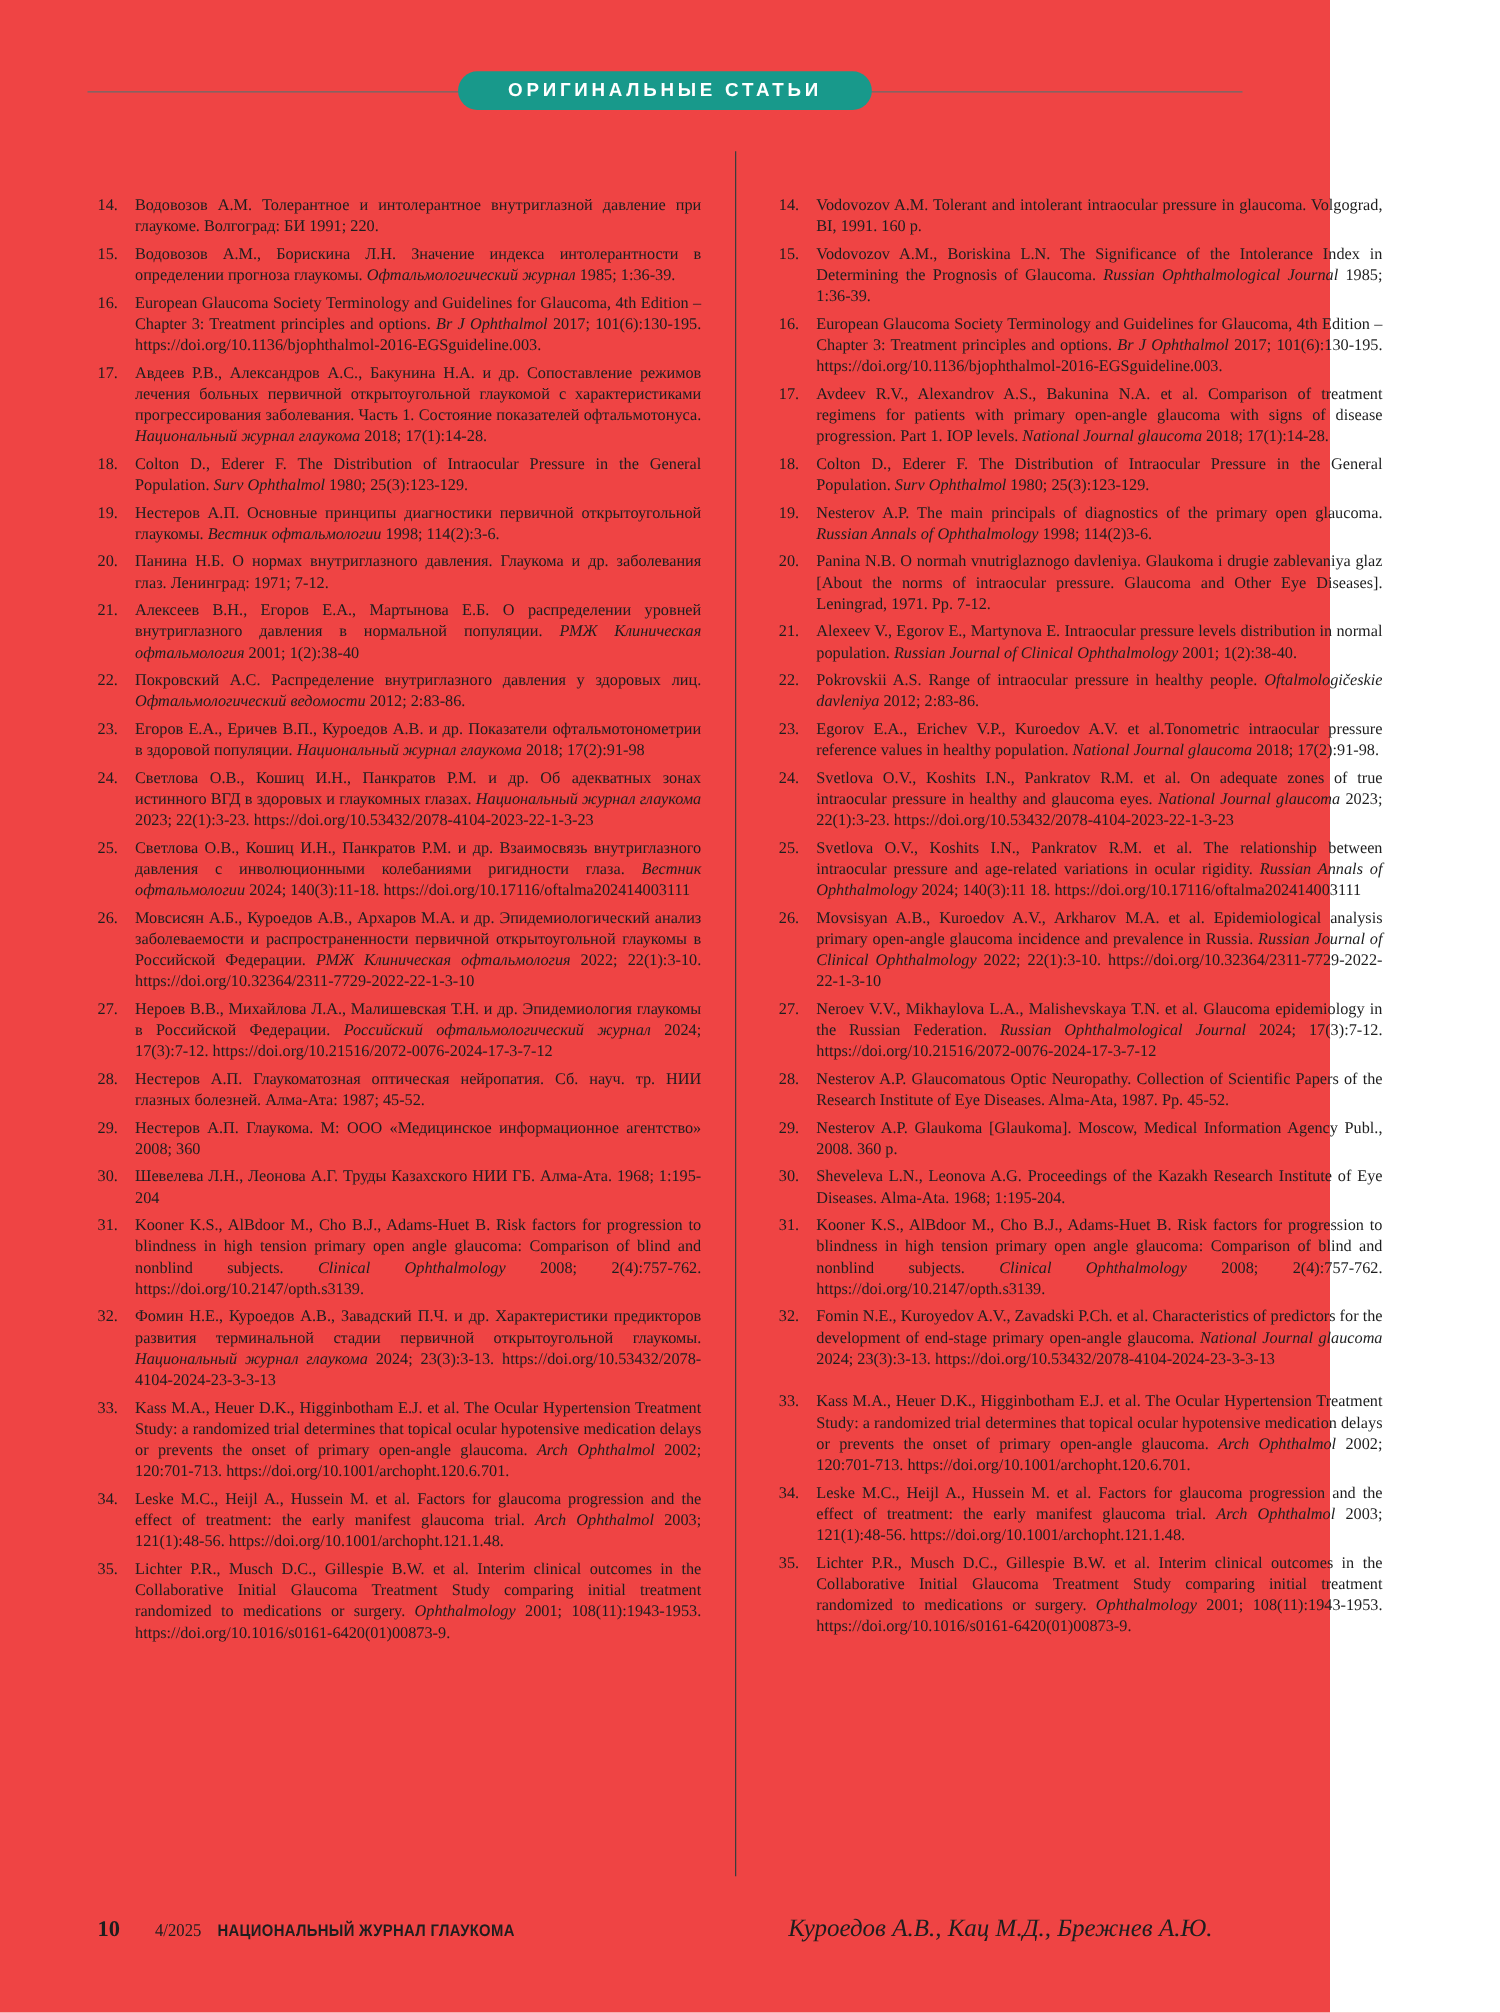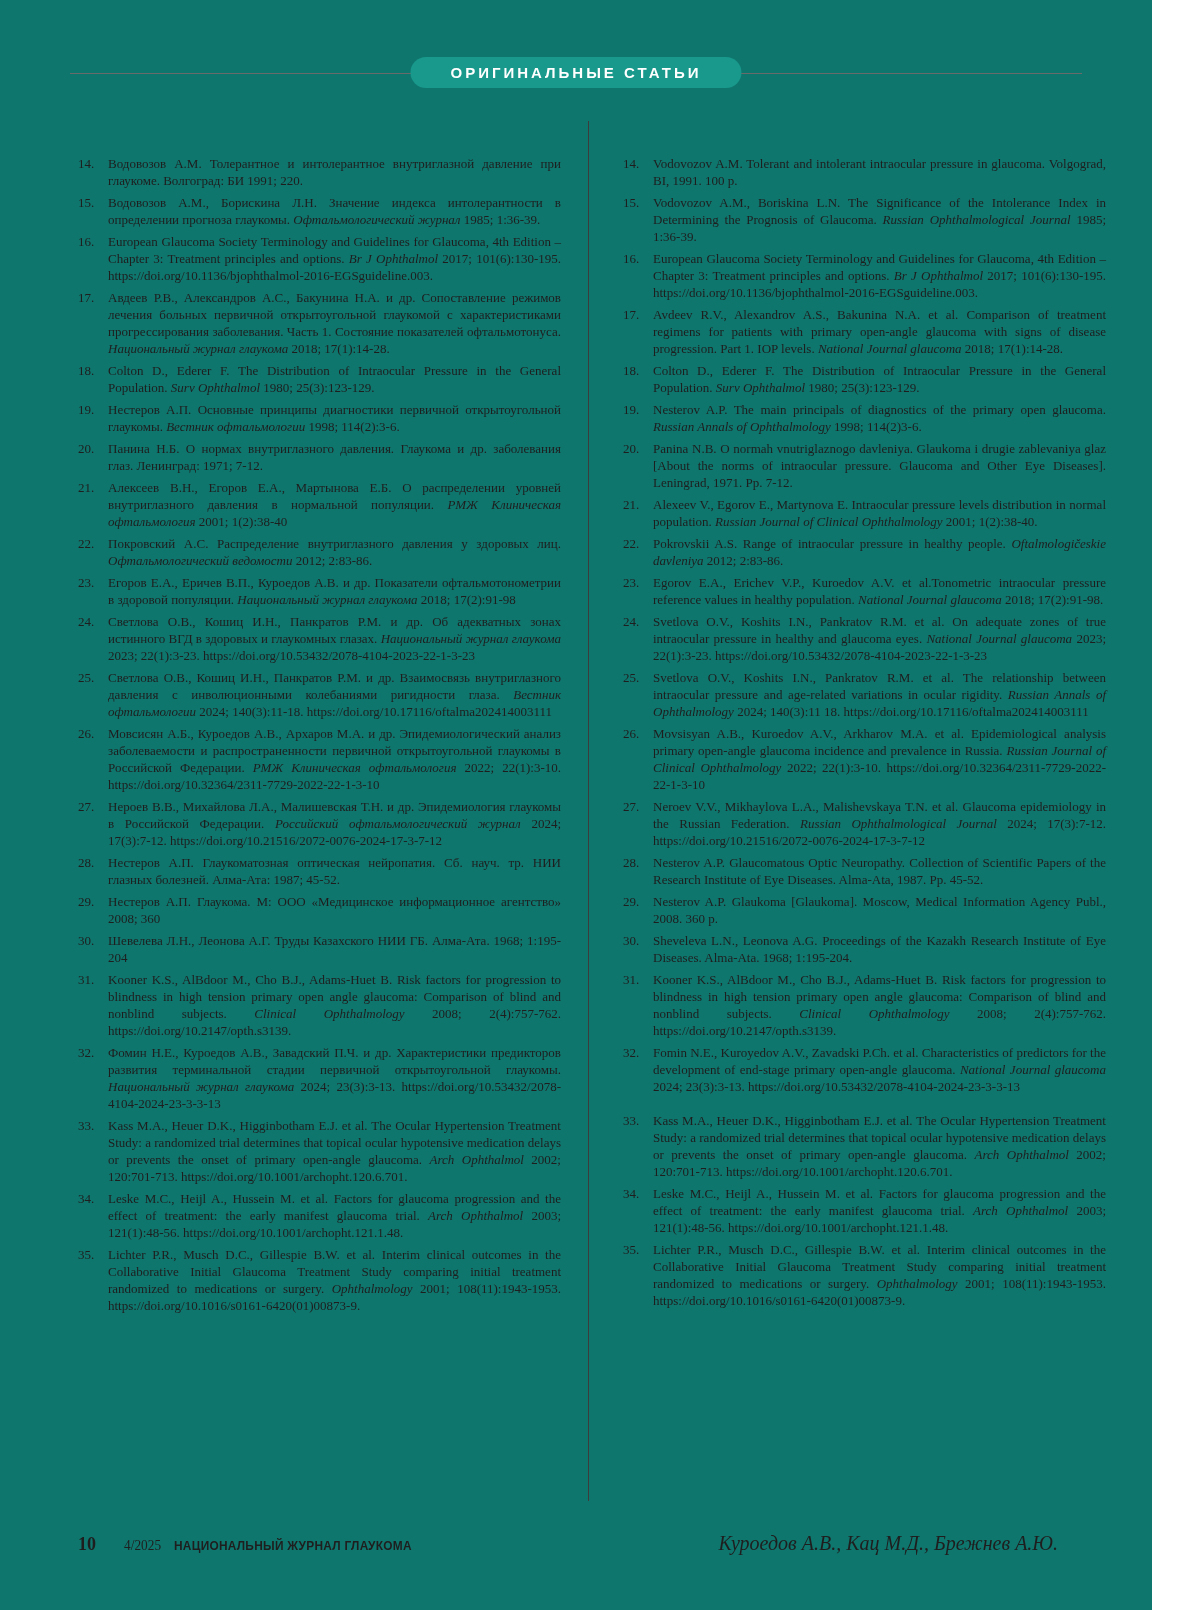--- a/index.html
+++ b/index.html
@@ -4,21 +4,21 @@
 <style>
   * { margin:0; padding:0; box-sizing:border-box; }
   html,body { background:#ffffff; }
   body {
     width:1200px; height:1610px;
     font-family:"Liberation Serif", serif;
     color:#1e1e1e;
     position:relative;
     overflow:hidden;
   }
-  .page { position:relative; width:1152px; height:1610px; background:#0f766e; }
+  .page { position:relative; width:1064px; height:1610px; background:#ef4444; }
 
   
   .header-rule {
     position:absolute; top:73px; left:70px; right:70px;
     height:1px; background:#6a6a6a;
   }
   .section-pill {
     position:absolute; top:57px; left:50%; transform:translateX(-50%);
     height:31px; line-height:31px;
     padding:0 40px;
@@ -183,21 +183,21 @@
         <span class="ref-num">35.</span>
         <div class="ref-body">Lichter P.R., Musch D.C., Gillespie B.W. et al. Interim clinical outcomes in the Collaborative Initial Glaucoma Treatment Study comparing initial treatment randomized to medications or surgery. <em>Ophthalmology</em> 2001; 108(11):1943-1953. https://doi.org/10.1016/s0161-6420(01)00873-9.</div>
       </div>
     </section>
 
   <div class="col-divider"></div>
 
   <section class="col col-right" id="col-right" lang="en">
       <div class="ref">
         <span class="ref-num">14.</span>
-        <div class="ref-body">Vodovozov A.M. Tolerant and intolerant intraocular pressure in glaucoma. Volgograd, BI, 1991. 100 p.</div>
+        <div class="ref-body">Vodovozov A.M. Tolerant and intolerant intraocular pressure in glaucoma. Volgograd, BI, 1991. 160 p.</div>
       </div>
       <div class="ref">
         <span class="ref-num">15.</span>
         <div class="ref-body">Vodovozov A.M., Boriskina L.N. The Significance of the Intolerance Index in Determining the Prognosis of Glaucoma. <em>Russian Ophthalmological Journal</em> 1985; 1:36-39.</div>
       </div>
       <div class="ref">
         <span class="ref-num">16.</span>
         <div class="ref-body">European Glaucoma Society Terminology and Guidelines for Glaucoma, 4th Edition – Chapter 3: Treatment principles and options. <em>Br J Ophthalmol</em> 2017; 101(6):130-195. https://doi.org/10.1136/bjophthalmol-2016-EGSguideline.003.</div>
       </div>
       <div class="ref">

